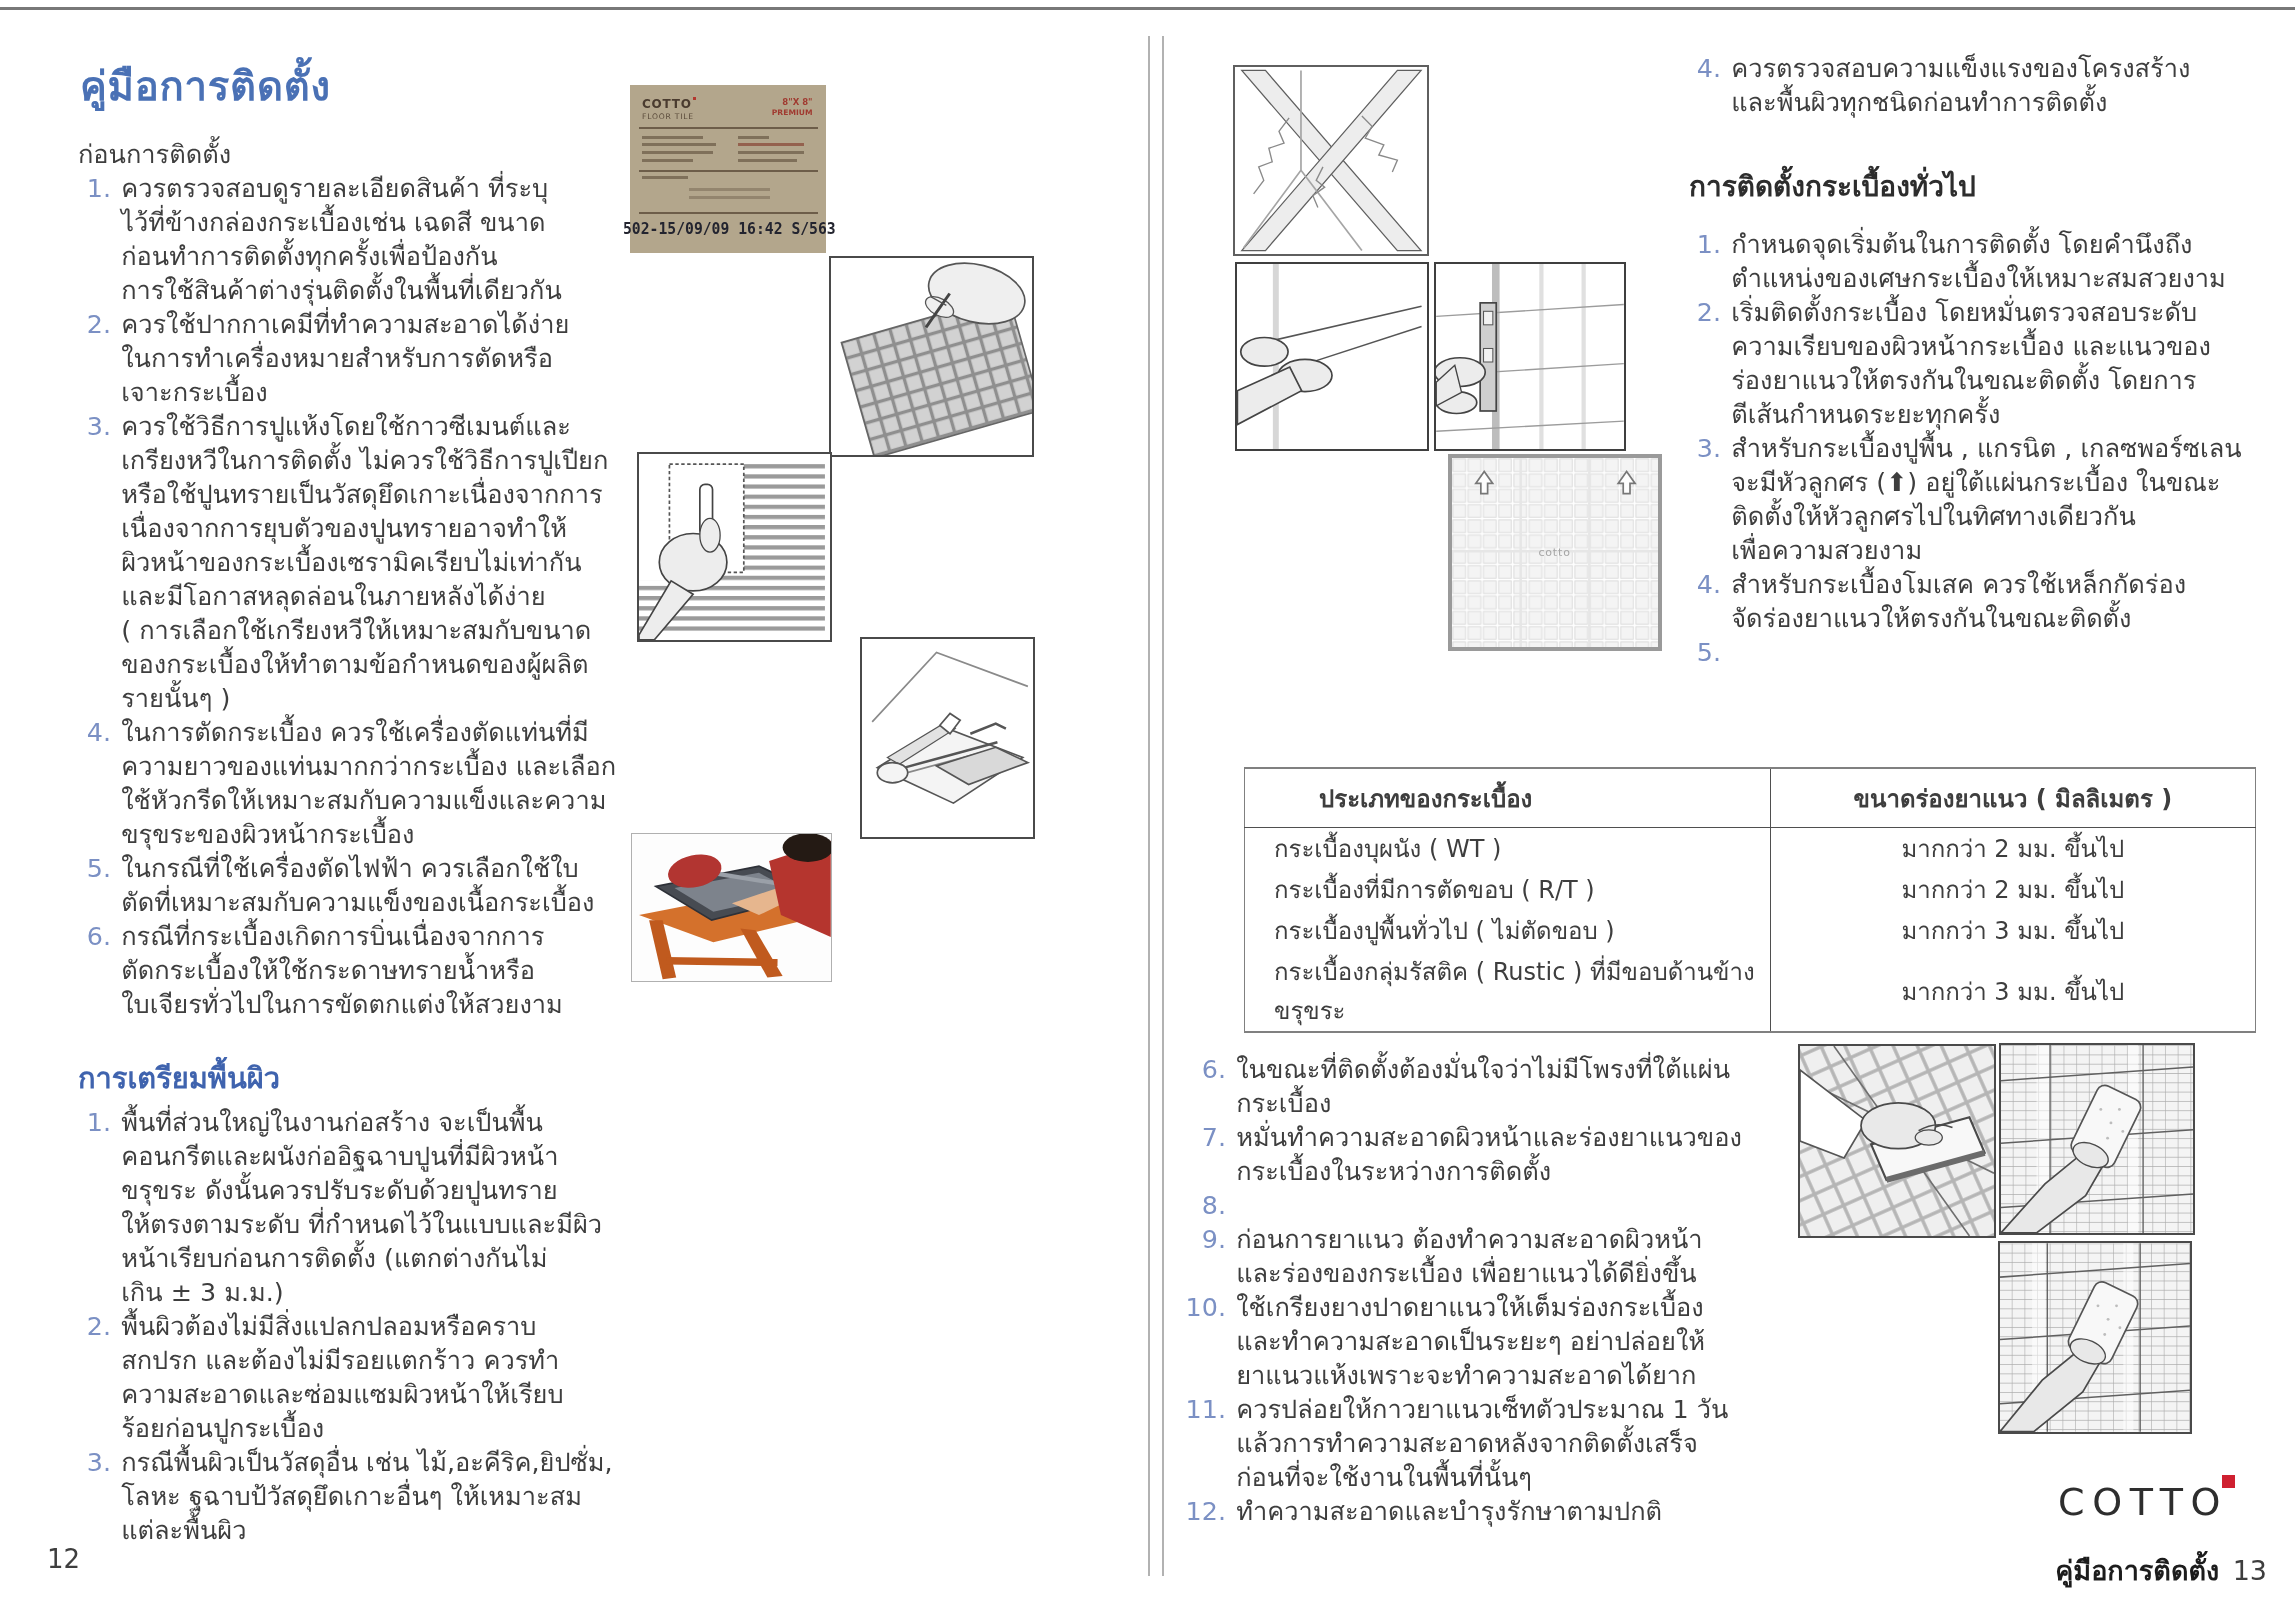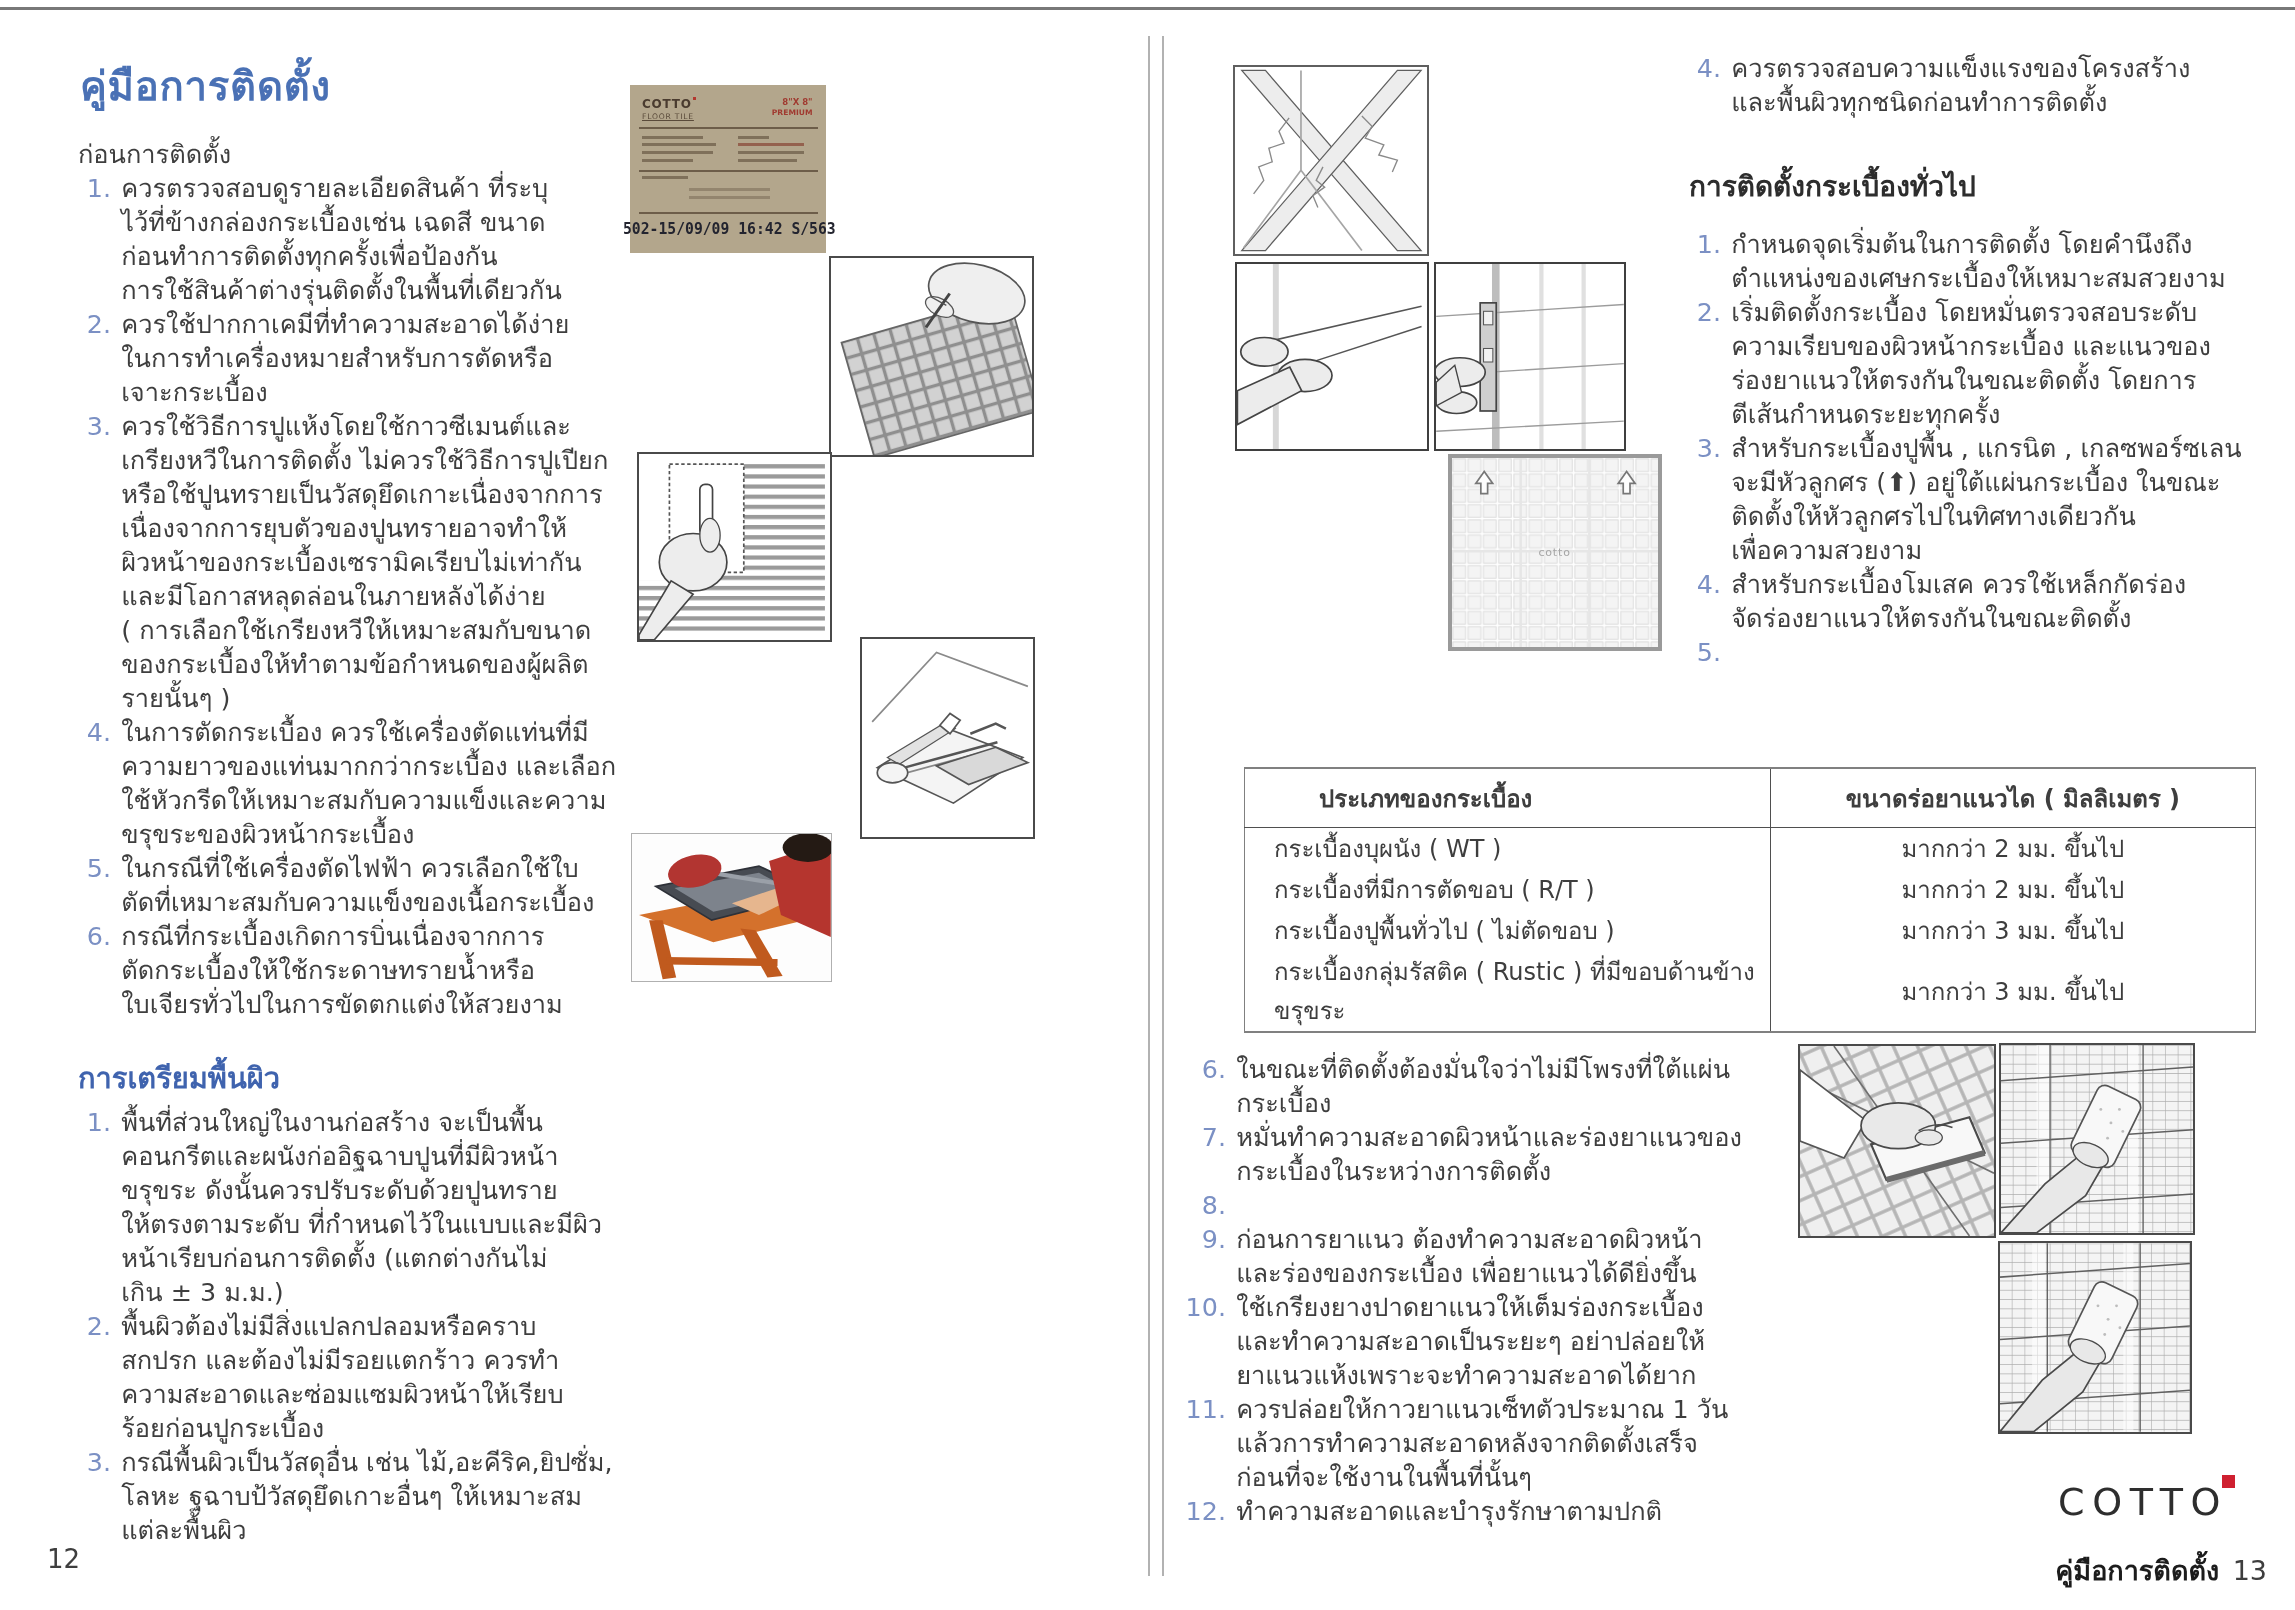--- a/index.html
+++ b/index.html
@@ -54,21 +54,21 @@
   #fig-string{left:1235px;top:262px;width:190px;height:185px;}
   #fig-level{left:1434px;top:262px;width:188px;height:185px;}
   #fig-mosaic{left:1448px;top:454px;width:206px;height:189px;border:4.2px solid #9a9a9a;}
   #fig-float{left:1798px;top:1044px;width:194px;height:190px;}
   #fig-sponge1{left:1999px;top:1043px;width:192px;height:188px;}
   #fig-sponge2{left:1998px;top:1241px;width:190px;height:189px;}
   
   #fig-box{left:630px;top:85px;width:196px;height:168px;background:#b3a68c;overflow:visible;}
   #fig-box .brand{position:absolute;left:12px;top:12px;font-size:12px;font-weight:bold;color:#4a3b2f;letter-spacing:0.8px;}
   #fig-box .brand .dot{display:inline-block;width:3.4px;height:3.4px;background:#b3372e;vertical-align:top;margin-left:0.8px;}
-  #fig-box .product{position:absolute;left:12px;top:27px;font-size:7.6px;color:#5a4a3a;letter-spacing:0.8px;text-decoration:underline;}
+  #fig-box .product{position:absolute;left:12px;top:27px;font-size:7.6px;color:#5a4a3a;letter-spacing:0.8px;}
   #fig-box .size{position:absolute;right:13.5px;top:12px;font-size:8.5px;color:#a03a30;font-weight:bold;text-align:right;}
   #fig-box .grade{position:absolute;right:13.5px;top:23px;font-size:7.6px;color:#a03a30;font-weight:bold;text-align:right;}
   #fig-box .hline{position:absolute;left:8.5px;right:8.5px;height:1.7px;background:#6d5d49;}
   #fig-box .bar{position:absolute;height:2.5px;background:#6d5d49;opacity:.75;}
   #fig-box .stamp{position:absolute;left:-6.8px;top:134px;font-size:16px;font-weight:bold;color:#23242f;
     font-family:"DejaVu Sans Mono","Liberation Mono",monospace;white-space:nowrap;transform:scaleX(.92);transform-origin:left;}
   
   .page-num-left{left:47px;top:1544px;font-size:26px;color:#3e3e3e;}
   .logo{left:2058px;top:1480px;font-size:38px;color:#2e2e2e;letter-spacing:7.6px;font-weight:normal;}
   .logo .sq{position:absolute;right:-6.8px;top:-5.1px;width:12.7px;height:12.7px;background:#cf2030;}
@@ -299,21 +299,21 @@
 
   <div class="abs grout-table-wrap">
     <table class="grout">
       <colgroup>
           <col class="c1">
           <col>
         </colgroup>
       <tbody>
           <tr>
         <th class="h1">ประเภทของกระเบื้อง</th>
-        <th class="h2">ขนาดร่อยาแนวได ( มิลลิเมตร )</th>
+        <th class="h2">ขนาดร่องยาแนว ( มิลลิเมตร )</th>
       </tr>
       <tr>
         <td class="t">กระเบื้องบุผนัง ( WT )</td>
         <td class="v">มากกว่า 2 มม. ขึ้นไป</td>
       </tr>
       <tr>
         <td class="t">กระเบื้องที่มีการตัดขอบ ( R/T )</td>
         <td class="v">มากกว่า 2 มม. ขึ้นไป</td>
       </tr>
       <tr>

